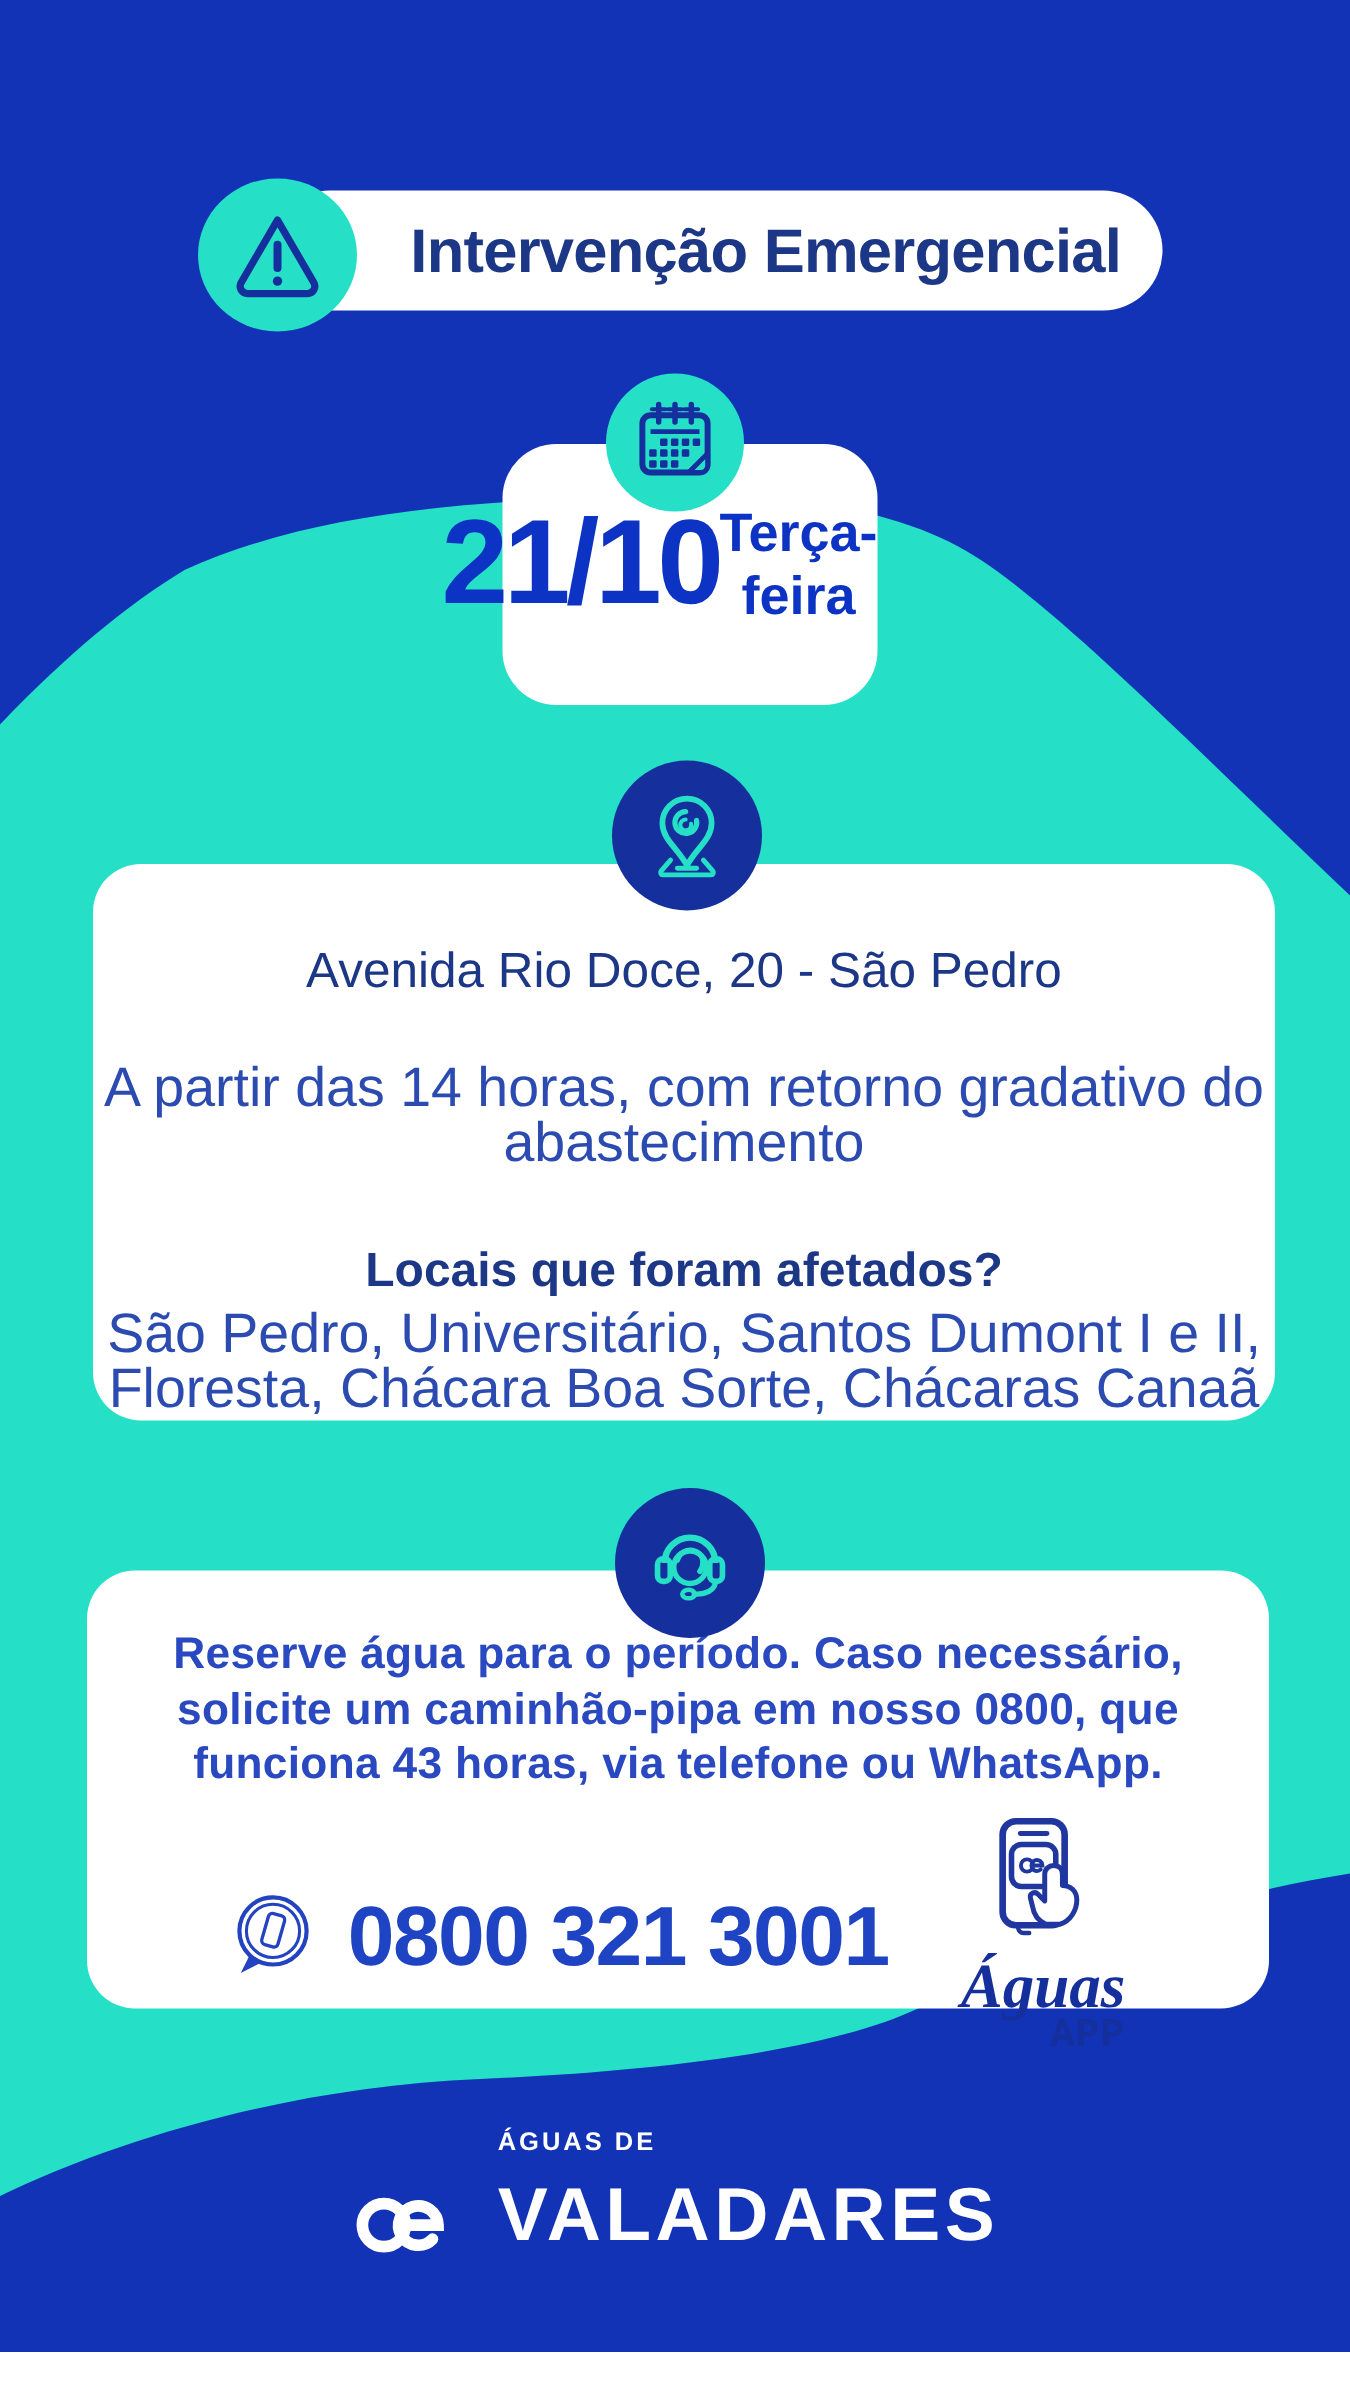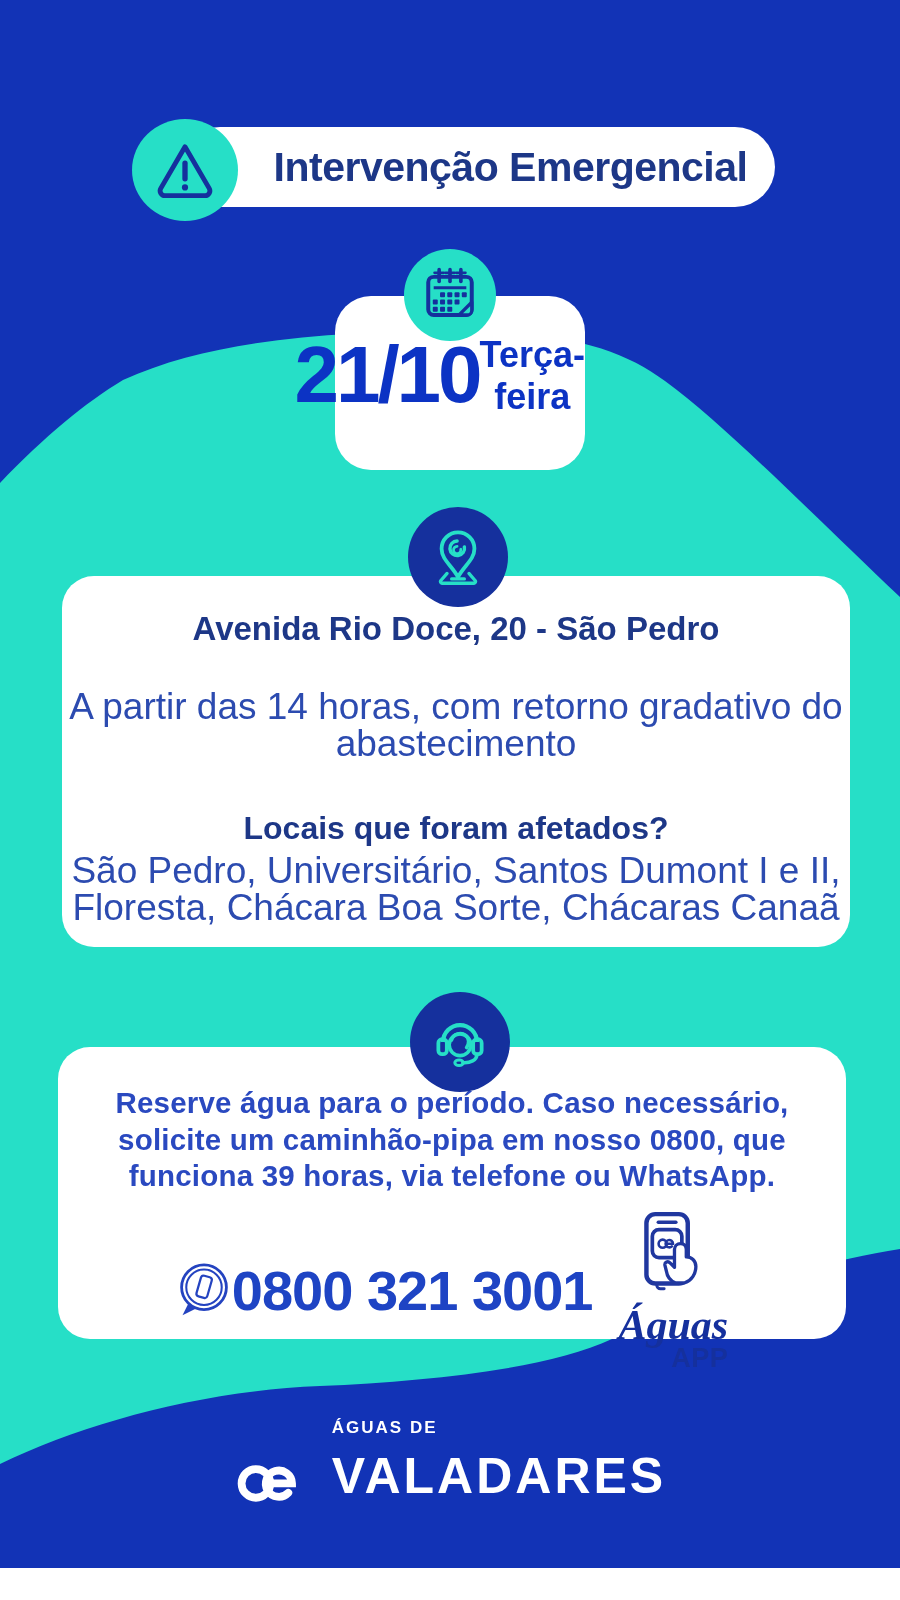--- a/index.html
+++ b/index.html
@@ -44,38 +44,38 @@
   .date-circle{left:404px;top:249px;width:92px;height:92px;}
   .date-big{font-size:80px;font-weight:800;letter-spacing:-3px;line-height:0.95;color:var(--date_blue);}
   .date-weekday{font-size:36px;font-weight:700;color:var(--date_blue);margin-top:2px;}
 
   
   .loc-circle{left:408px;top:507px;width:100px;height:100px;}
   .info-card{
     left:62px;top:576px;width:788px;height:371px;border-radius:32px;
     text-align:center;padding-top:34px;
   }
-  .info-address{font-size:33px;font-weight:700;color:var(--heading_navy);margin-bottom:40px;}
+  .info-address{font-size:33px;font-weight:400;color:var(--heading_navy);margin-bottom:40px;margin-top:18px;}
   .section-title{font-size:32px;font-weight:700;color:var(--heading_navy);margin-bottom:5px;}
   .body-line{font-size:37px;font-weight:400;color:var(--body_blue);line-height:37px;}
   .section-gap{margin-top:48px;}
 
   
   .support-circle{left:410px;top:992px;width:100px;height:100px;}
   .support-card{
     left:58px;top:1047px;width:788px;height:292px;border-radius:32px;
     text-align:center;padding-top:38px;
   }
   .message-line{font-size:29.5px;font-weight:700;color:var(--message_blue);line-height:36.5px;letter-spacing:0.2px;}
-  .phone-row{margin-top:16px;display:flex;align-items:center;justify-content:center;gap:0;}
+  .phone-row{margin-top:16px;display:flex;align-items:center;justify-content:center;gap:22px;}
   .phone-number{font-size:56px;font-weight:700;letter-spacing:-1px;color:var(--phone_blue);}
   .app-logo{display:flex;align-items:center;gap:8px;margin-left:26px;flex-direction:column;}
   .app-text{display:flex;flex-direction:column;align-items:flex-end;}
   .app-name{font-family:"Liberation Serif",serif;font-style:italic;font-weight:700;font-size:42px;color:var(--navy_circle);line-height:40px;}
-  .app-suffix{font-size:27px;font-weight:800;color:var(--navy_circle);letter-spacing:0.5px;line-height:26px;}
+  .app-suffix{font-size:27px;font-weight:800;color:var(--navy_circle);letter-spacing:0.5px;line-height:26px;font-family:Liberation Mono, monospace;}
 
   
   .footer{
     position:absolute;left:50%;transform:translateX(-50%);top:1418px;z-index:2;
     color:var(--white);width:max-content;
   }
   .brand-top{font-size:17px;font-weight:700;letter-spacing:2px;margin-left:98px;margin-bottom:7px;}
   .brand-row{display:flex;align-items:center;gap:16px;}
   .brand-name{font-size:50px;font-weight:600;letter-spacing:3px;line-height:1;}
   svg{display:block;}
@@ -162,21 +162,21 @@
       <circle cx="34" cy="37" r="11.5" fill="none" stroke="currentColor" stroke-width="3.8"></circle>
       <path d="M25 32 c2 -7 10 -9 15 -5 c4 3 4 9 1 13" fill="none" stroke="currentColor" stroke-width="3.8" stroke-linecap="round"></path>
       <path d="M52 47 c0 7 -8 9 -13 9 h-2" fill="none" stroke="currentColor" stroke-width="3.8" stroke-linecap="round"></path>
       <ellipse cx="33" cy="56" rx="4.5" ry="3" fill="none" stroke="currentColor" stroke-width="3.2"></ellipse>
     </svg>
   </div>
 
   <div class="card support-card">
     <div class="message-line">Reserve água para o período. Caso necessário,</div>
     <div class="message-line">solicite um caminhão-pipa em nosso 0800, que</div>
-    <div class="message-line">funciona 39 horas, via telefone ou WhatsApp.</div>
+    <div class="message-line">funciona 43 horas, via telefone ou WhatsApp.</div>
     <div class="phone-row">
       <svg width="56" height="58" viewBox="0 0 60 62" style="color:#2443c0">
         <circle cx="30" cy="27" r="24" fill="none" stroke="currentColor" stroke-width="3"></circle>
         <circle cx="30" cy="27" r="19" fill="none" stroke="currentColor" stroke-width="2.2"></circle>
         <path d="M13 45 L7 57 L21 50 Z" fill="currentColor"></path>
         <g transform="rotate(16 30 27)">
           <rect x="24" y="15" width="12" height="23" rx="3" fill="none" stroke="currentColor" stroke-width="2.4"></rect>
         </g>
       </svg>
       <span class="phone-number">0800 321 3001</span>

